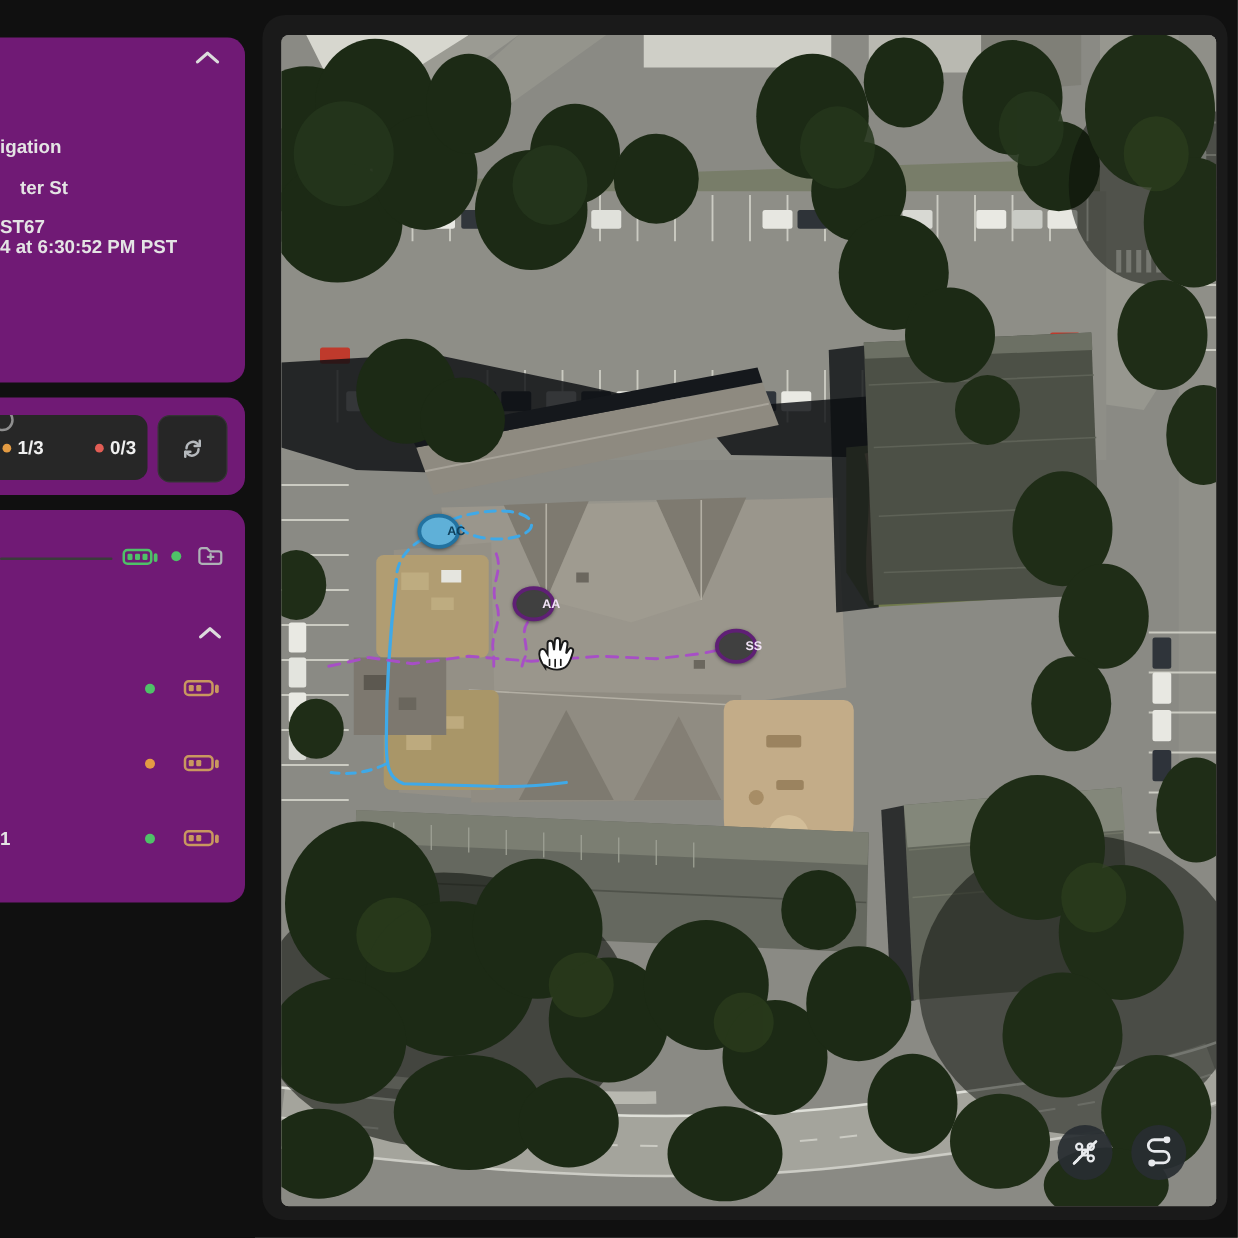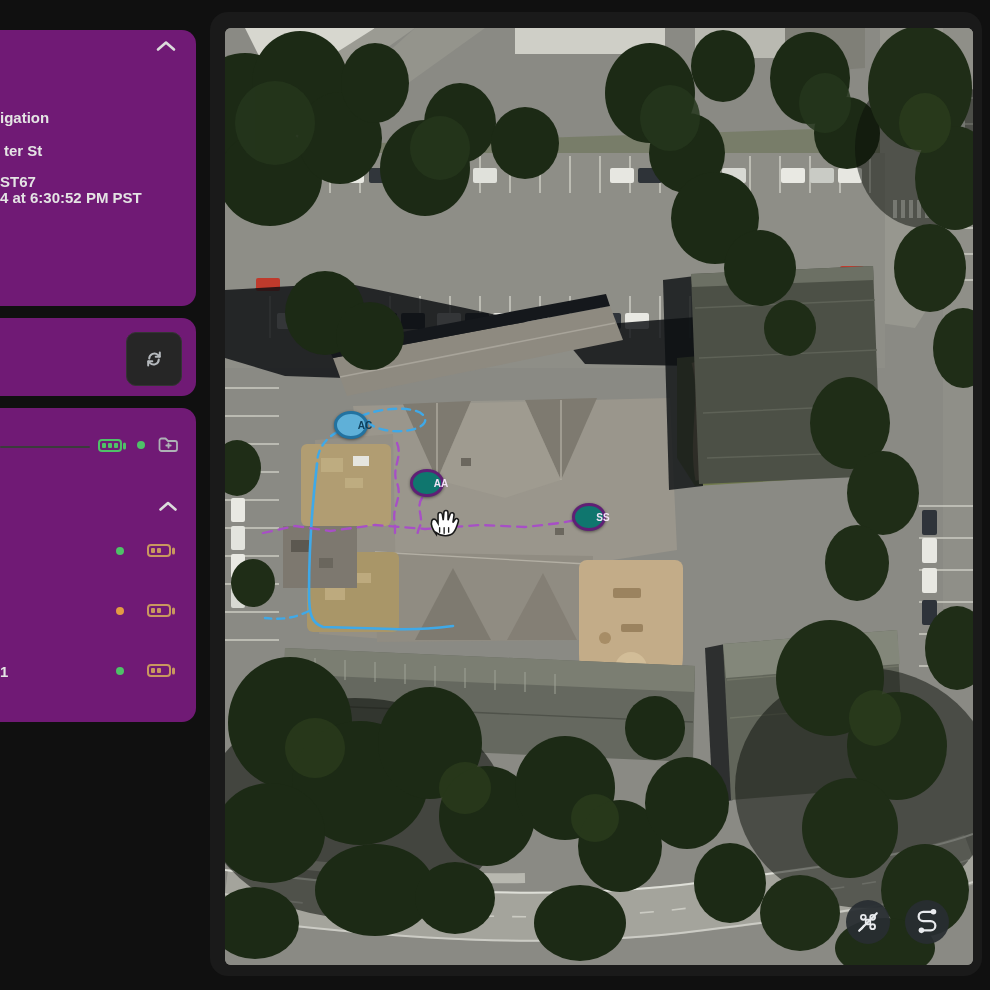--- a/index.html
+++ b/index.html
@@ -41,39 +41,50 @@
   .drow{position:absolute;left:0;width:196px;height:30px;cursor:pointer;}
   
   #map-panel{position:absolute;left:210px;top:12px;width:772px;height:964px;background:#1a1a1a;
     border-radius:18px;}
   #map-viewport{position:absolute;left:15px;top:16px;width:748px;height:937px;border-radius:6px;
     overflow:hidden;background:#8a8a84;cursor:grab;}
   .marker{position:absolute;width:28px;height:28px;border-radius:50%;display:flex;align-items:center;
     justify-content:center;font-size:10px;font-weight:700;box-sizing:border-box;cursor:pointer;
     box-shadow:0 1px 3px rgba(0,0,0,.45);padding-left:28px;}
   .marker.blue{background:#5fb0d8;border:3px solid #2272a0;color:#0f405c;}
-  .marker.purple{background:#0f766e;border:3px solid #5f1f75;color:#f2e3f7;}
+  .marker.purple{background:#404040;border:3px solid #5f1f75;color:#f2e3f7;}
   .map-btn{position:absolute;width:44px;height:44px;border-radius:50%;background:rgba(40,45,50,.93);
     display:flex;align-items:center;justify-content:center;cursor:pointer;}
   .cursor-hand{position:absolute;left:200px;top:476px;pointer-events:none;}
 </style>
 </head>
 <body>
 
 <div class="card" id="card-incident">
   <svg class="chev" style="left:155px;top:9px" width="22" height="14" viewBox="0 0 22 14">
     <polyline points="3,10.5 11,3.5 19,10.5" fill="none" stroke="#dcdcdc" stroke-width="2.6" stroke-linecap="round" stroke-linejoin="round"></polyline>
   </svg>
   <div class="stext" style="left:0;top:79px">igation</div>
-  <div class="stext" style="left:4px;top:112px">ter St</div>
+  <div class="stext" style="left:16px;top:112px">ter St</div>
   <div class="stext" style="left:0;top:143px">ST67</div>
   <div class="stext" style="left:0;top:159px">4 at 6:30:52 PM PST</div>
 </div>
 
 <div class="card" id="card-status">
+  <div class="counter-box">
+    <div class="partial-ring"></div>
+    <div class="counter" style="left:2px;top:18px">
+      <span class="cdot" style="background:#e39b43"></span>
+      <span>1/3</span>
+    </div>
+    <div class="counter" style="left:76px;top:18px">
+      <span class="cdot" style="background:#e25d55"></span>
+      <span>0/3</span>
+    </div>
+  </div>
   <div class="refresh-btn">
     <svg width="18" height="18" viewBox="0 0 18 18">
       <g fill="none" stroke="#b5b9bd" stroke-width="2" stroke-linecap="round" stroke-linejoin="round">
         <path d="M4.2 8.6a5.2 5.2 0 0 1 8.9-3.5L14.6 6.5"></path>
         <polyline points="14.8,2.6 14.8,6.7 10.7,6.7"></polyline>
         <path d="M13.8 9.4a5.2 5.2 0 0 1-8.9 3.5L3.4 11.5"></path>
         <polyline points="3.2,15.4 3.2,11.3 7.3,11.3"></polyline>
       </g>
     </svg>
   </div>

